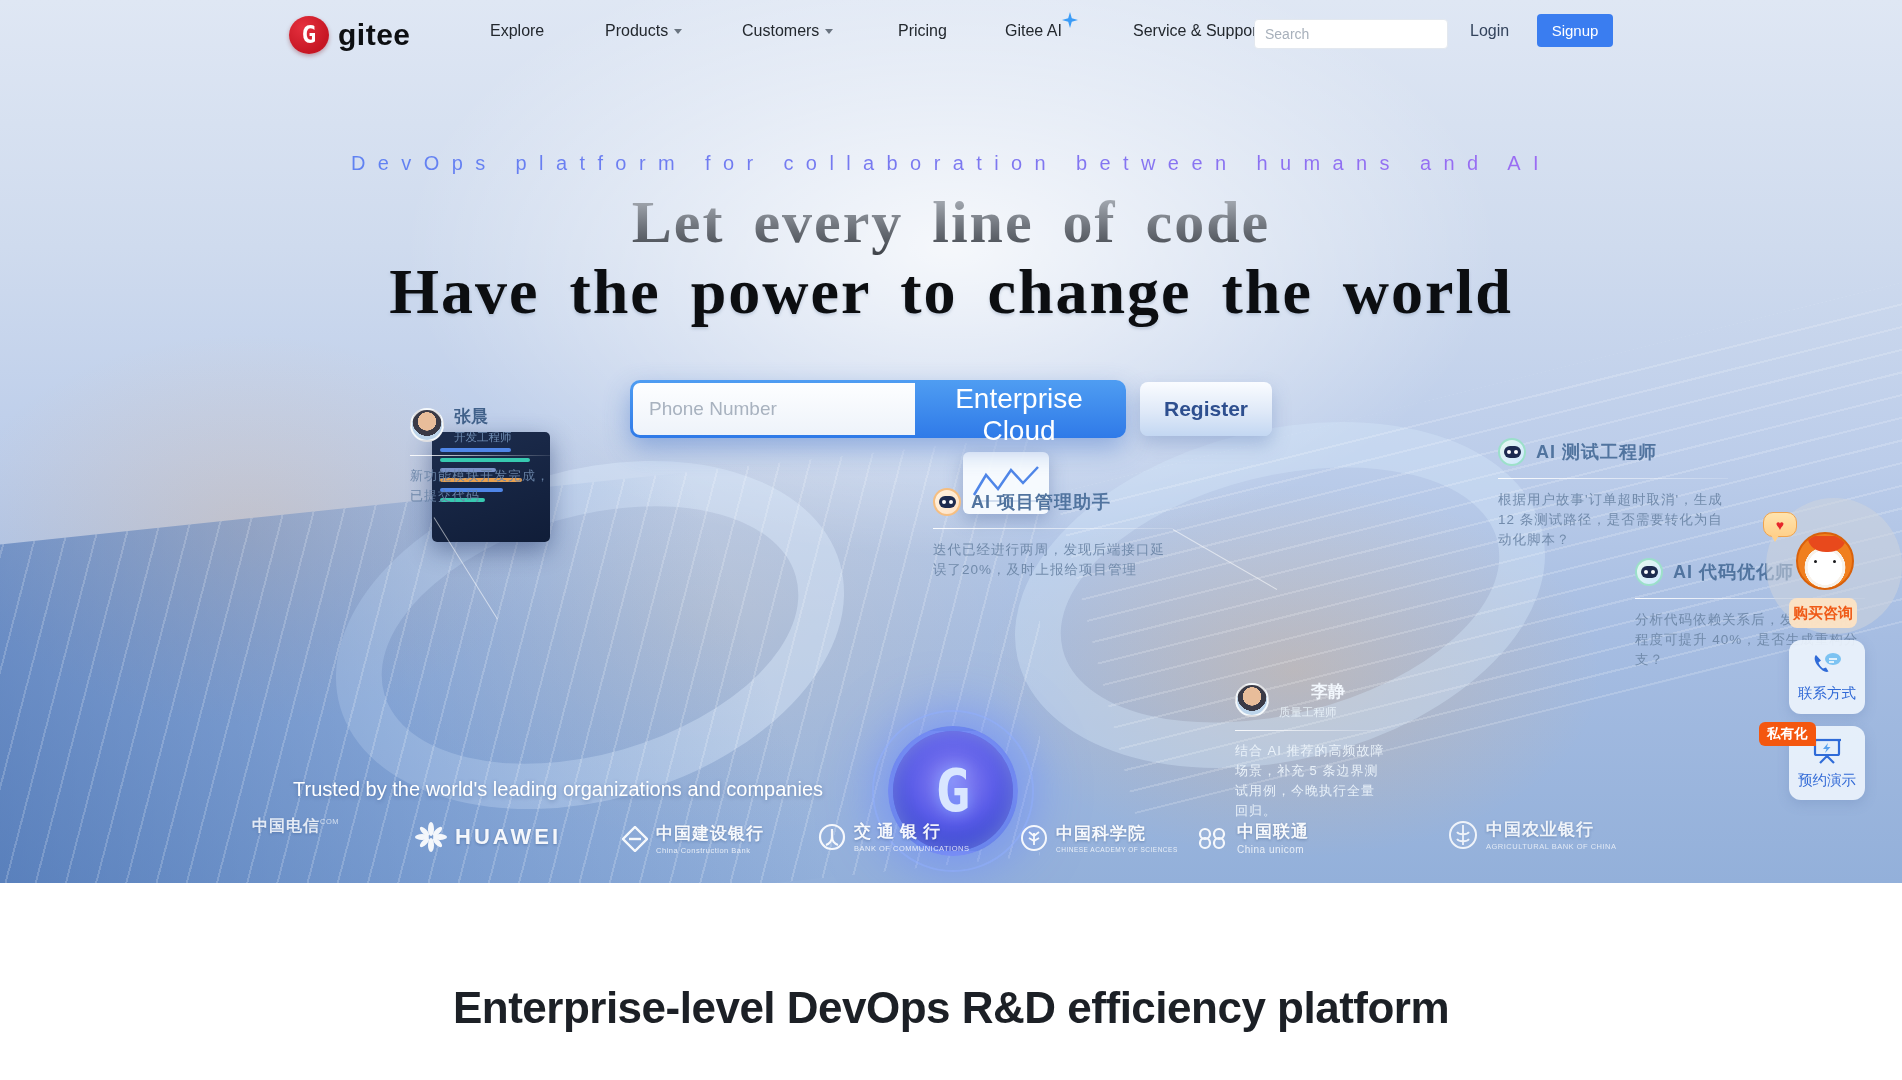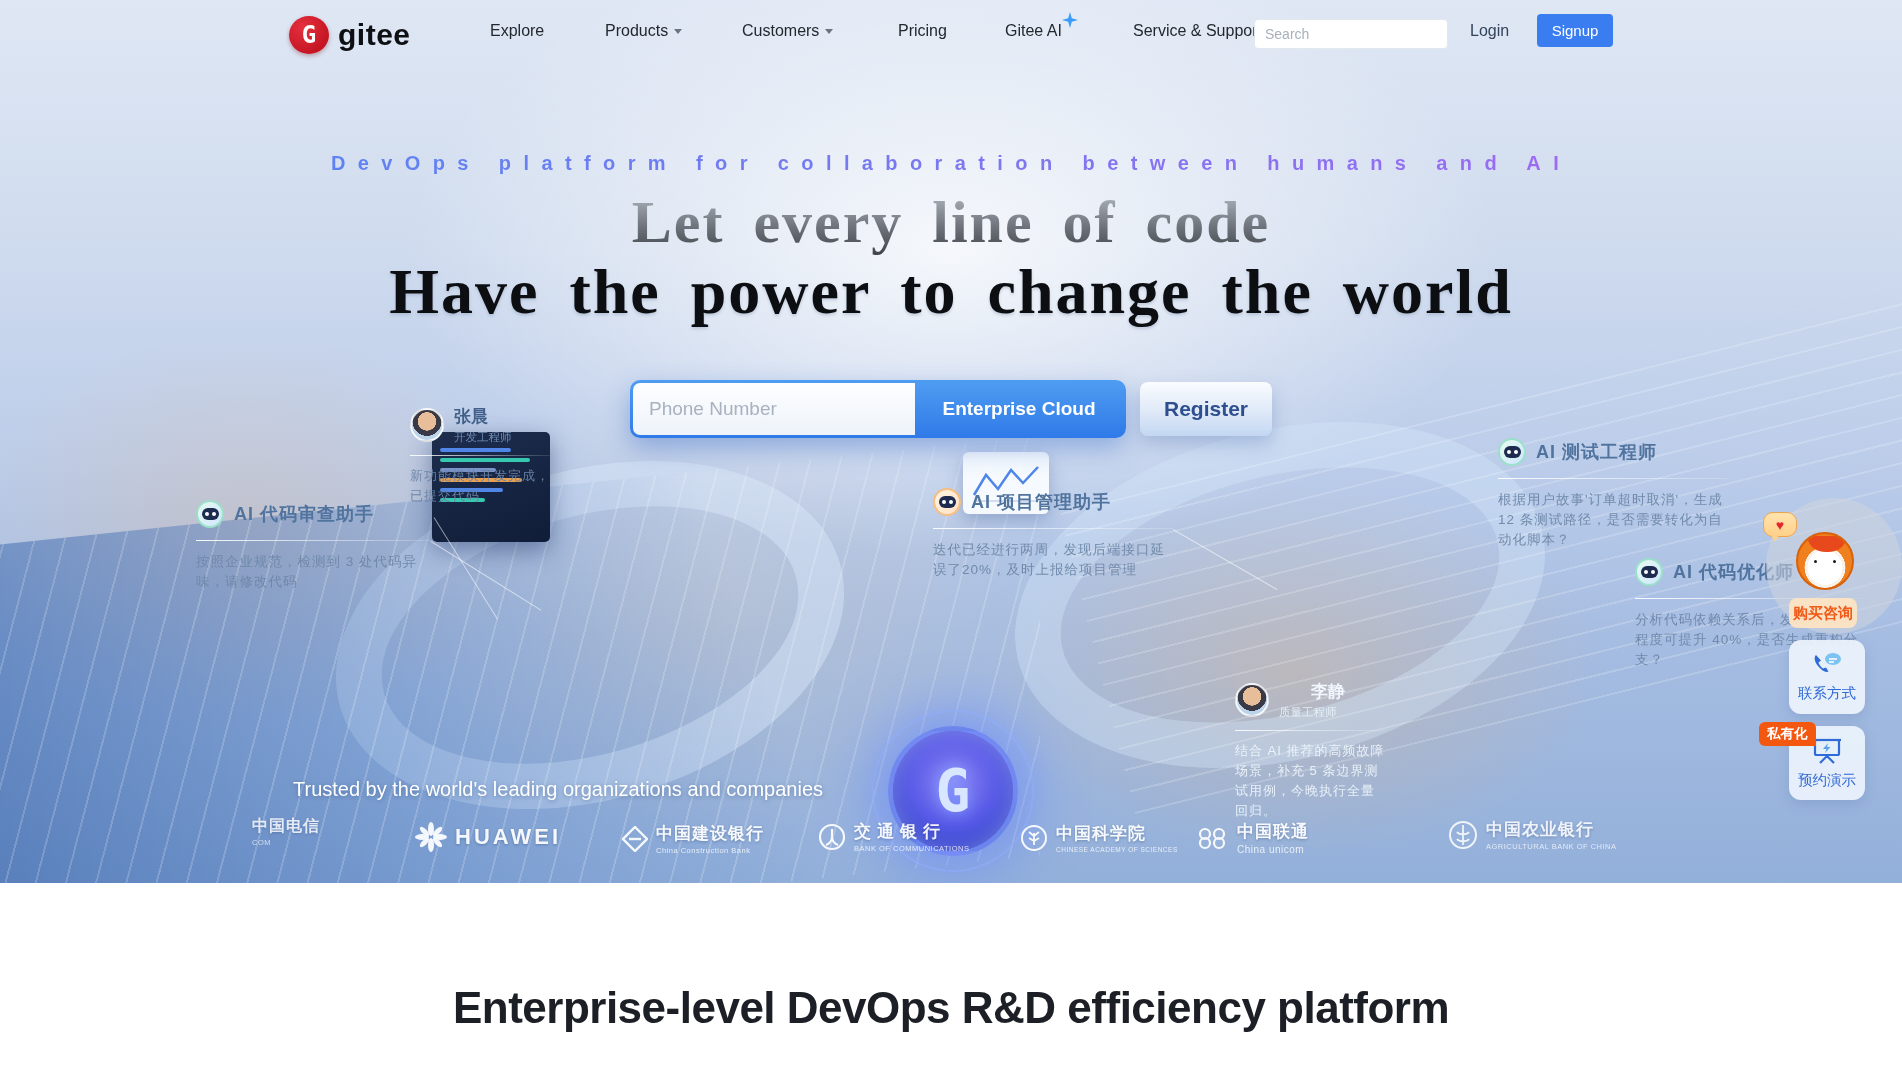--- a/index.html
+++ b/index.html
@@ -43,31 +43,31 @@
   .logo-text { margin-left:9px; font-size:30px; font-weight:bold; color:#0d0f12; letter-spacing:.5px; }
   .nav-item { position:absolute; top:22px; font-size:16px; color:#23282e; white-space:nowrap; cursor:pointer; }
   .caret { display:inline-block; width:0; height:0; border-left:4.5px solid transparent; border-right:4.5px solid transparent; border-top:5px solid #6a7480; margin-left:6px; vertical-align:2px; }
   .sparkle { position:absolute; top:-10px; right:-16px; }
   .searchbox { position:absolute; left:1254px; top:19px; width:194px; height:30px; background:#fff; border:1px solid #e3e8ef; border-radius:4px; padding:0 10px; font-size:14px; color:#333; }
   .searchbox::placeholder { color:#a7b0bb; }
   .login { position:absolute; left:1470px; top:22px; font-size:16px; color:#33435c; cursor:pointer; }
   .signup { position:absolute; left:1537px; top:14px; width:76px; height:33px; background:#3a7df0; border:none; border-radius:4px; color:#fff; font-size:15px; cursor:pointer; }
 
   
-  .tagline { position:absolute; left:0; top:152px; width:1902px; text-align:center; font-size:20px; font-weight:bold; letter-spacing:.62em;
+  .tagline { position:absolute; left:0; top:152px; width:1902px; text-align:center; font-size:20px; font-weight:normal; letter-spacing:.62em;
     background:linear-gradient(90deg,#5f82f2 18%,#7b78f0 50%,#9c6bf3 82%); -webkit-background-clip:text; background-clip:text; color:transparent; }
   .h1a { position:absolute; left:0; top:188px; width:1902px; text-align:center; font-family:"Liberation Serif","DejaVu Serif",serif; font-weight:bold; font-size:60px; letter-spacing:2px; word-spacing:12px;
     background:linear-gradient(180deg,#b9bfc7 0%,#70757d 55%,#3c4046 100%); -webkit-background-clip:text; background-clip:text; color:transparent; }
   .h1b { position:absolute; left:0; top:255px; width:1902px; text-align:center; font-family:"Liberation Serif","DejaVu Serif",serif; font-weight:bold; font-size:64px; letter-spacing:2px; word-spacing:12px; color:#0c0e11; text-shadow:0 2px 3px rgba(120,140,170,.35); }
 
   
   .form-group { position:absolute; left:630px; top:380px; width:496px; height:58px; border-radius:10px; background:linear-gradient(180deg,#4f9df2,#2f7ae8); padding:3px; display:flex; box-shadow:0 10px 26px rgba(60,110,200,.45); }
   .phone-input { width:282px; height:52px; border:none; border-radius:7px 0 0 7px; background:linear-gradient(180deg,#fdfeff,#eef3fa); padding:10px 16px; font-size:19px; color:#333; outline:none; }
   .phone-input::placeholder { color:#a8b2bf; }
-  .btn-cloud { flex:1; border:none; background:transparent; color:#fff; font-size:19px; font-weight:bold; cursor:pointer; }
+  .btn-cloud { flex:1; border:none; background:transparent; color:#fff; font-size:28px; font-weight:normal; cursor:pointer; }
   .btn-register { position:absolute; left:1140px; top:382px; width:132px; height:54px; border:none; border-radius:8px; background:linear-gradient(180deg,#fafcff 0%,#dfe9f8 55%,#c3d7f2 100%); color:#2e4f8f; font-size:21px; font-weight:bold; cursor:pointer; box-shadow:0 8px 18px rgba(90,120,180,.35); }
 
   
   .bot-icon { width:28px; height:28px; border-radius:50%; background:linear-gradient(135deg,#e7fbf0,#cfe6ff); border:2px solid rgba(140,220,190,.8); display:flex; align-items:center; justify-content:center; flex:0 0 auto; }
   .bot-icon.orange { border-color:rgba(245,185,120,.9); background:linear-gradient(135deg,#fff3e2,#ffe2c4); }
   .bot-head { width:17px; height:12px; border-radius:6px; background:#1d2b4f; position:relative; }
   .bot-head i { position:absolute; top:3.5px; width:4px; height:4.5px; border-radius:2px; background:#fff; }
   .bot-head i.l { left:3px; } .bot-head i.r { right:3px; }
   .callout { position:absolute; }
   .c-head { display:flex; align-items:center; gap:10px; }
@@ -171,34 +171,20 @@
   <div class="tagline">DevOps platform for collaboration between humans and AI</div>
   <div class="h1a">Let every line of code</div>
   <div class="h1b">Have the power to change the world</div>
 
   <div class="form-group">
     <input class="phone-input" placeholder="Phone Number" style="">
     <button class="btn-cloud">Enterprise Cloud</button>
   </div>
   <button class="btn-register">Register</button>
 
-  <div class="callout" style="left:196px; top:500px; width:235px;">
-    <div class="c-head">
-      <div class="bot-icon">
-          <div class="bot-head">
-            <i class="l"></i>
-            <i class="r"></i>
-          </div>
-        </div>
-      <div class="c-title">AI 代码审查助手</div>
-    </div>
-    <div class="c-div"></div>
-    <div class="c-desc">按照企业规范，检测到 3 处代码异味，请修改代码</div>
-    <div class="tail" style="left:235px; top:41px; width:130px; transform:rotate(32deg);"></div>
-  </div>
 
   <div class="person dark" style="left:410px; top:405px; width:140px;">
     <div class="p-head">
       <div class="avatar"></div>
       <div>
         <div class="p-name">张晨</div>
         <div class="p-role">开发工程师</div>
       </div>
     </div>
     <div class="p-div"></div>
@@ -256,21 +242,21 @@
         <div class="p-name">李静</div>
         <div class="p-role">质量工程师</div>
       </div>
     </div>
     <div class="p-div"></div>
     <div class="p-desc">结合 AI 推荐的高频故障场景，补充 5 条边界测试用例，今晚执行全量回归。</div>
   </div>
 
   <div class="trusted">Trusted by the world's leading organizations and companies</div>
 
-  <div class="brand" style="left:252px; top:816px; opacity:.8; flex-direction:column; align-items:flex-start; gap:0;">
+  <div class="brand" style="left:252px; top:816px; opacity:.8; flex-direction:row; align-items:flex-start; gap:0;">
     <div class="txt" style="font-size:16px;">中国电信</div>
     <div class="sub">COM</div>
   </div>
 
   <div class="brand" style="left:415px; top:822px;">
     <svg width="32" height="30" viewBox="0 0 32 30">
       <g fill="#fff">
           <ellipse cx="16" cy="7" rx="3" ry="7"></ellipse>
           <ellipse cx="16" cy="23" rx="3" ry="7"></ellipse>
           <ellipse cx="7" cy="15" rx="7" ry="3"></ellipse>

